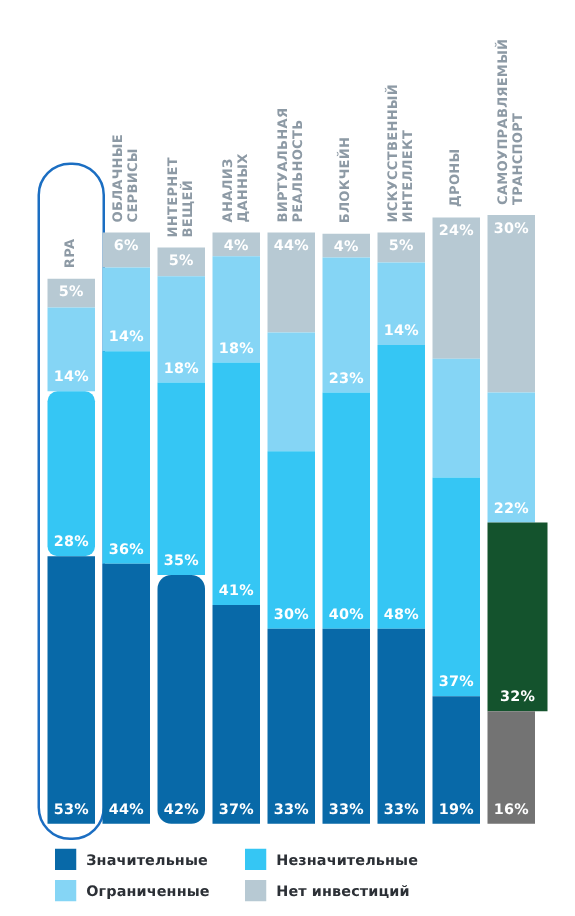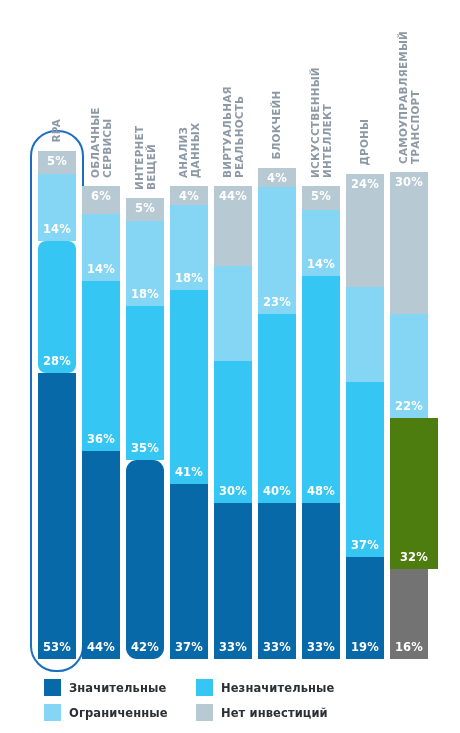--- a/index.html
+++ b/index.html
@@ -138,21 +138,21 @@
           <div class="bar">
             <div class="seg top" style="height: 23.65px; background: rgb(183, 201, 211);">
               <div class="seg-val">5%</div>
             </div>
             <div class="seg" style="height: 66.22px; background: rgb(133, 213, 245);">
               <div class="seg-val">14%</div>
             </div>
             <div class="seg" style="height: 132.44px; background: rgb(53, 198, 244); border-radius: 8px;">
               <div class="seg-val">28%</div>
             </div>
-            <div class="seg" style="height: 286px; background: rgb(8, 105, 168);">
+            <div class="seg" style="height: 214px; background: rgb(8, 105, 168);">
               <div class="seg-val">53%</div>
             </div>
           </div>
         </div>
         <div class="bar-col" style="left: 82px;">
           <div class="cat-label">
             <span>ОБЛАЧНЫЕ</span>
             <span>СЕРВИСЫ</span>
           </div>
           <div class="bar">
@@ -229,21 +229,21 @@
           </div>
         </div>
         <div class="bar-col" style="left: 258px;">
           <div class="cat-label">
             <span>БЛОКЧЕЙН</span>
           </div>
           <div class="bar">
             <div class="seg top" style="height: 18.92px; background: rgb(183, 201, 211);">
               <div class="seg-val">4%</div>
             </div>
-            <div class="seg" style="height: 127px; background: rgb(133, 213, 245);">
+            <div class="seg" style="height: 108px; background: rgb(133, 213, 245);">
               <div class="seg-val">23%</div>
             </div>
             <div class="seg" style="height: 189.2px; background: rgb(53, 198, 244);">
               <div class="seg-val">40%</div>
             </div>
             <div class="seg" style="height: 156.09px; background: rgb(8, 105, 168);">
               <div class="seg-val">33%</div>
             </div>
           </div>
         </div>
@@ -289,21 +289,21 @@
             <span>САМОУПРАВЛЯЕМЫЙ</span>
             <span>ТРАНСПОРТ</span>
           </div>
           <div class="bar">
             <div class="seg top" style="height: 141.9px; background: rgb(183, 201, 211);">
               <div class="seg-val">30%</div>
             </div>
             <div class="seg" style="height: 104.06px; background: rgb(133, 213, 245);">
               <div class="seg-val">22%</div>
             </div>
-            <div class="seg" style="height: 151.36px; background: #4d7c0f; padding-left: 48px;">
+            <div class="seg" style="height: 151.36px; background: #14532d; padding-left: 48px;">
               <div class="seg-val">32%</div>
             </div>
             <div class="seg" style="height: 90px; background: #737373;">
               <div class="seg-val">16%</div>
             </div>
           </div>
         </div>
       </div>
   </div>
 

